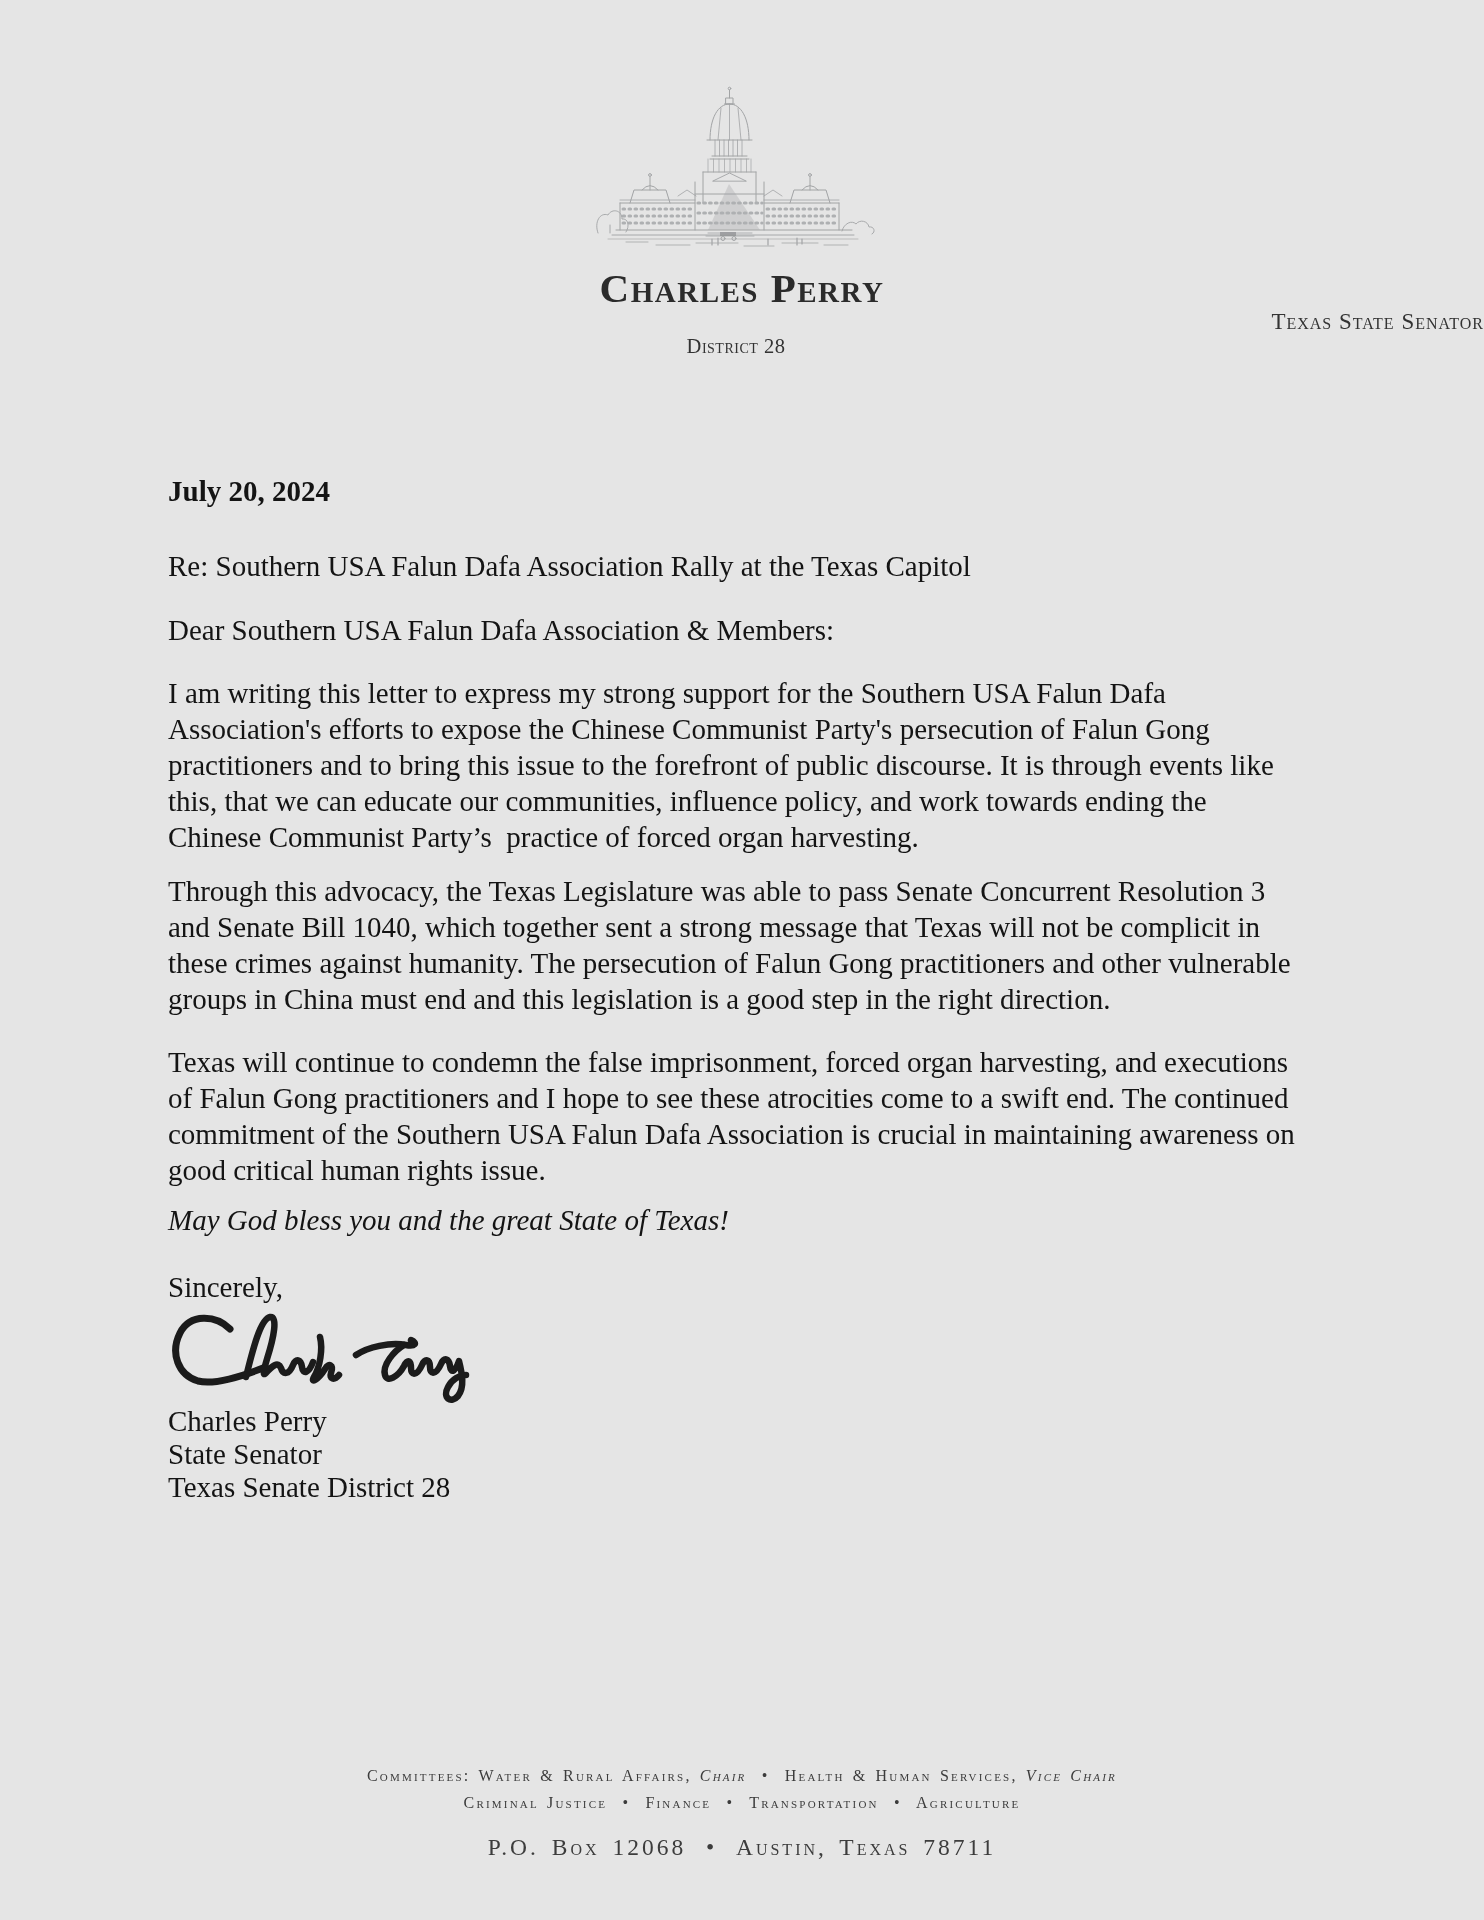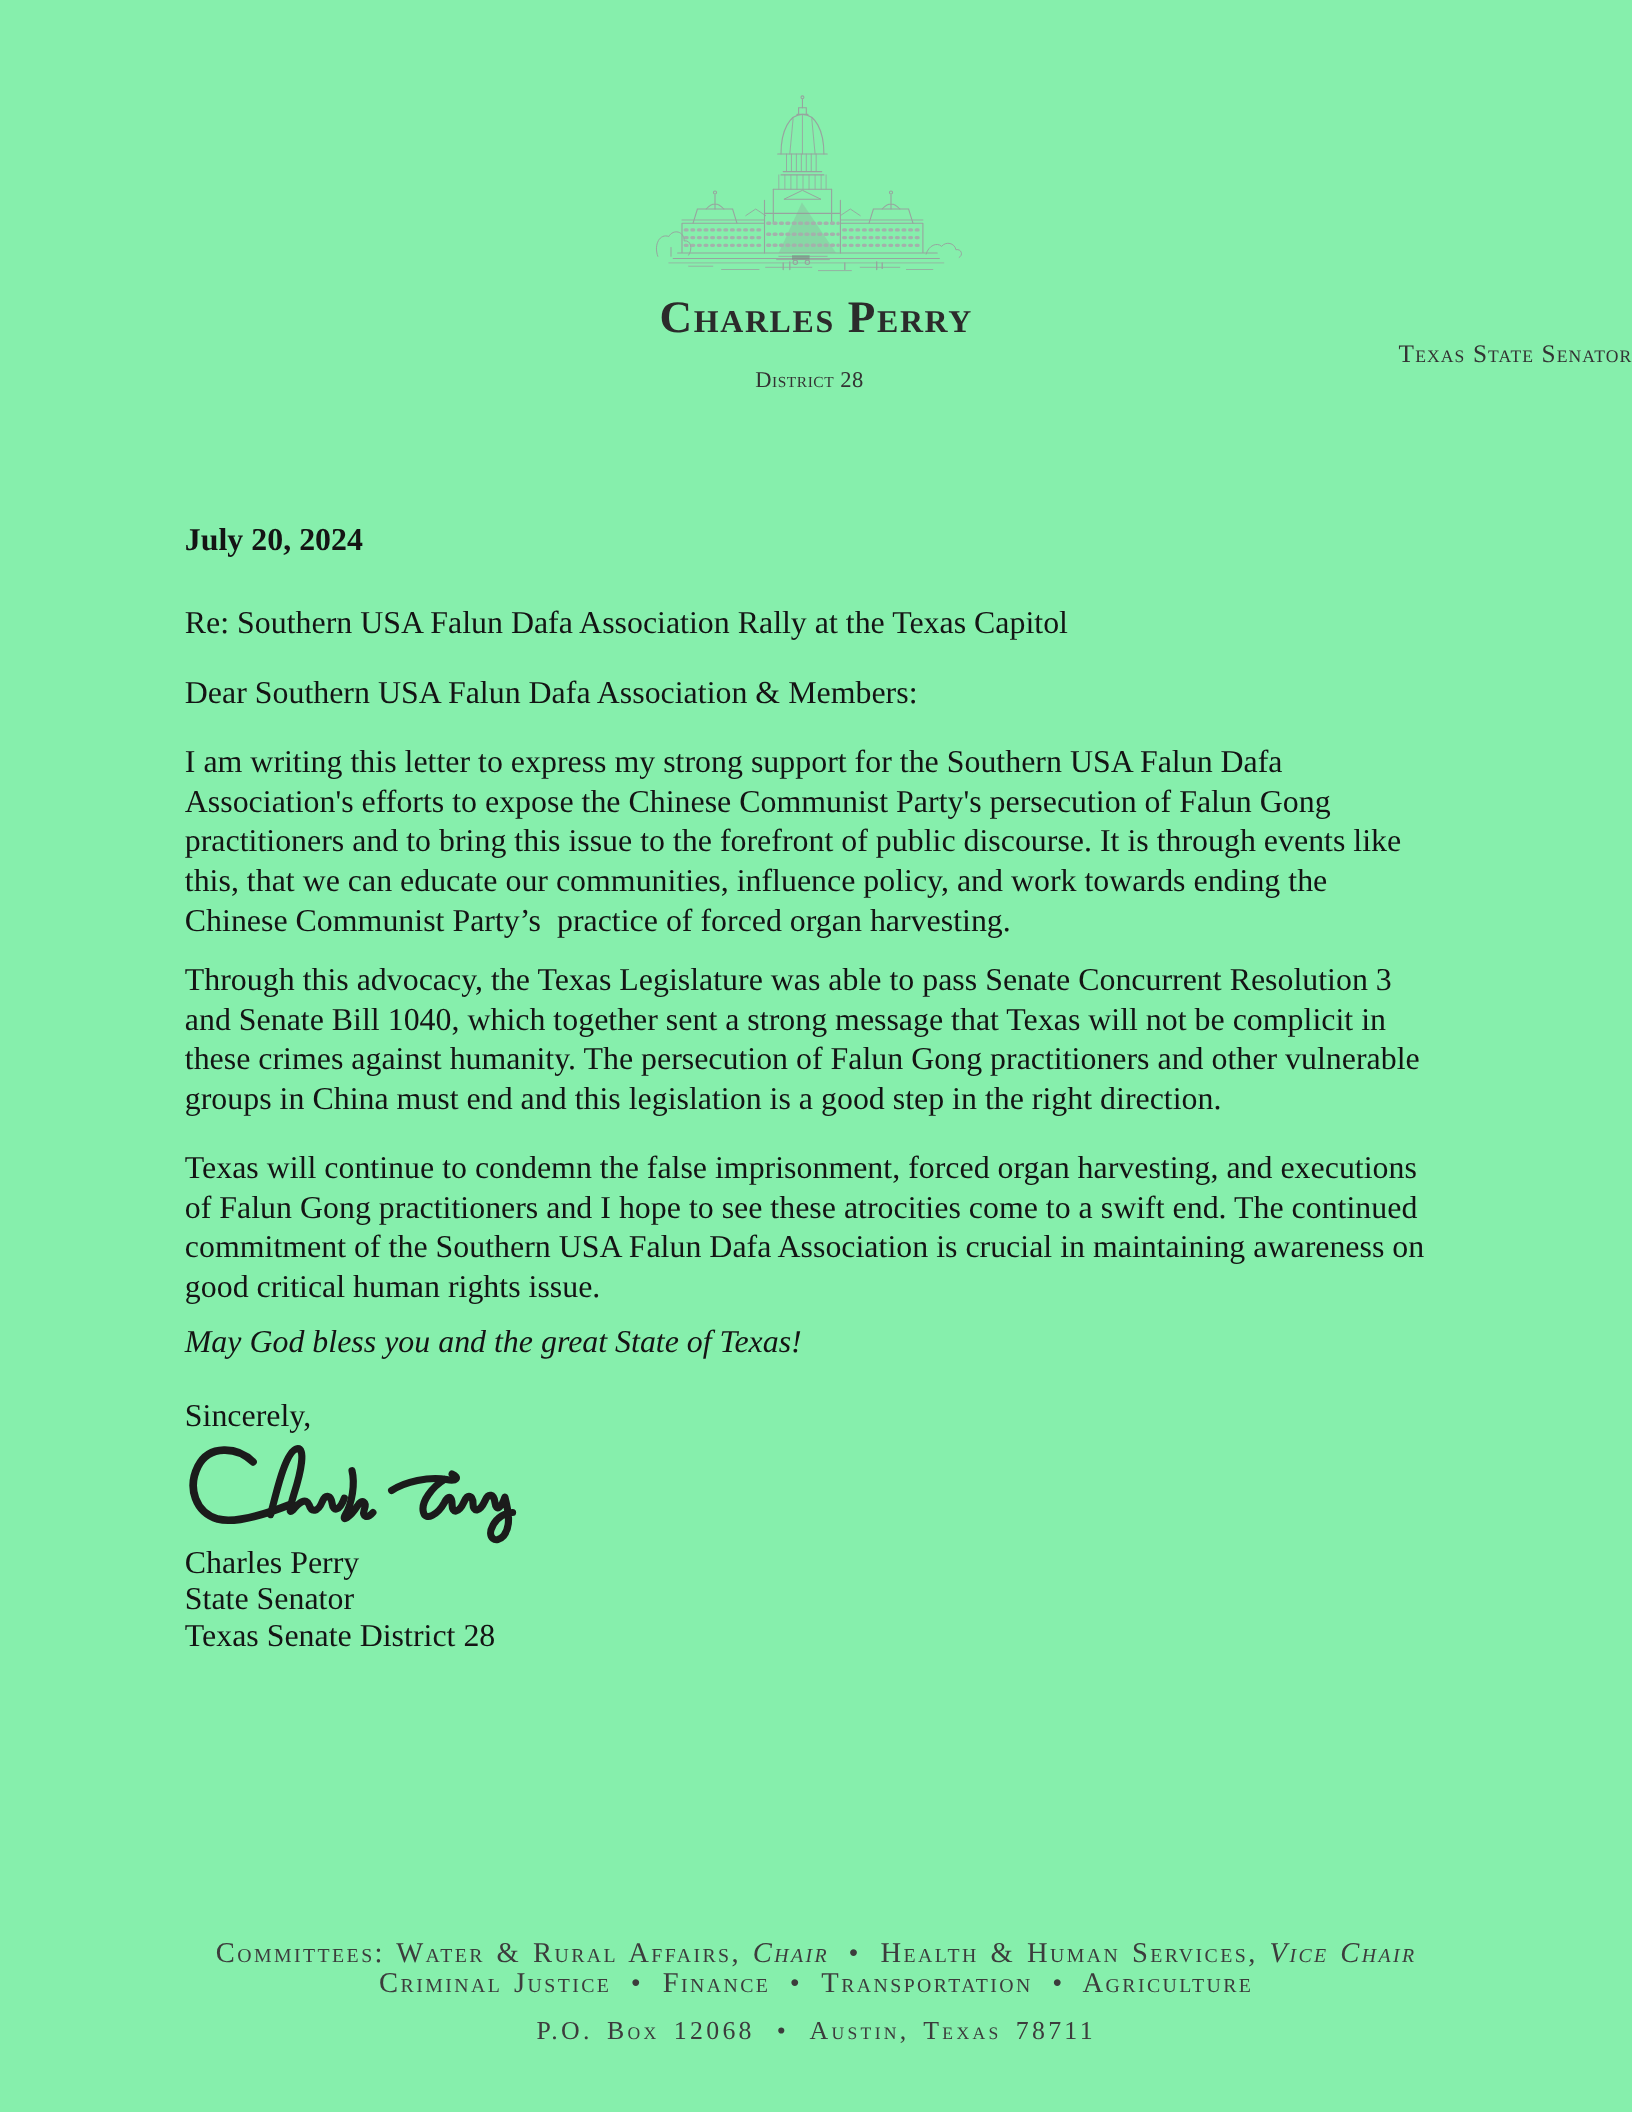--- a/index.html
+++ b/index.html
@@ -1,20 +1,20 @@
 <!DOCTYPE html>
 <html><head>
 <meta charset="utf-8">
 <style>
   html, body { margin: 0; padding: 0; background: #ffffff; }
   .page {
     position: relative;
     width: 1484px;
     height: 1920px;
-    background: #86efac;
+    background: #e5e5e5;
     font-family: "Liberation Serif", serif;
     color: #161616;
     overflow: hidden;
   }
   
   .capitol {
     position: absolute;
     top: 82px;
     left: 50%;
     transform: translateX(-50%);
@@ -72,21 +72,21 @@
   .signer .line   { line-height: 33px; }
   
   .footer {
     position: absolute;
     top: 1762px; left: 0; right: 0;
     text-align: center;
     color: #3c3c3c;
   }
   .committees {
     font-variant: small-caps;
-    font-size: 26px;
+    font-size: 16px;
     line-height: 27px;
     letter-spacing: 2.2px;
     word-spacing: 2px;
     text-align: center;
   }
   .committees .role { font-style: italic; }
   .po-line {
     margin-top: 16px;
     font-variant: small-caps;
     font-size: 23.5px;

